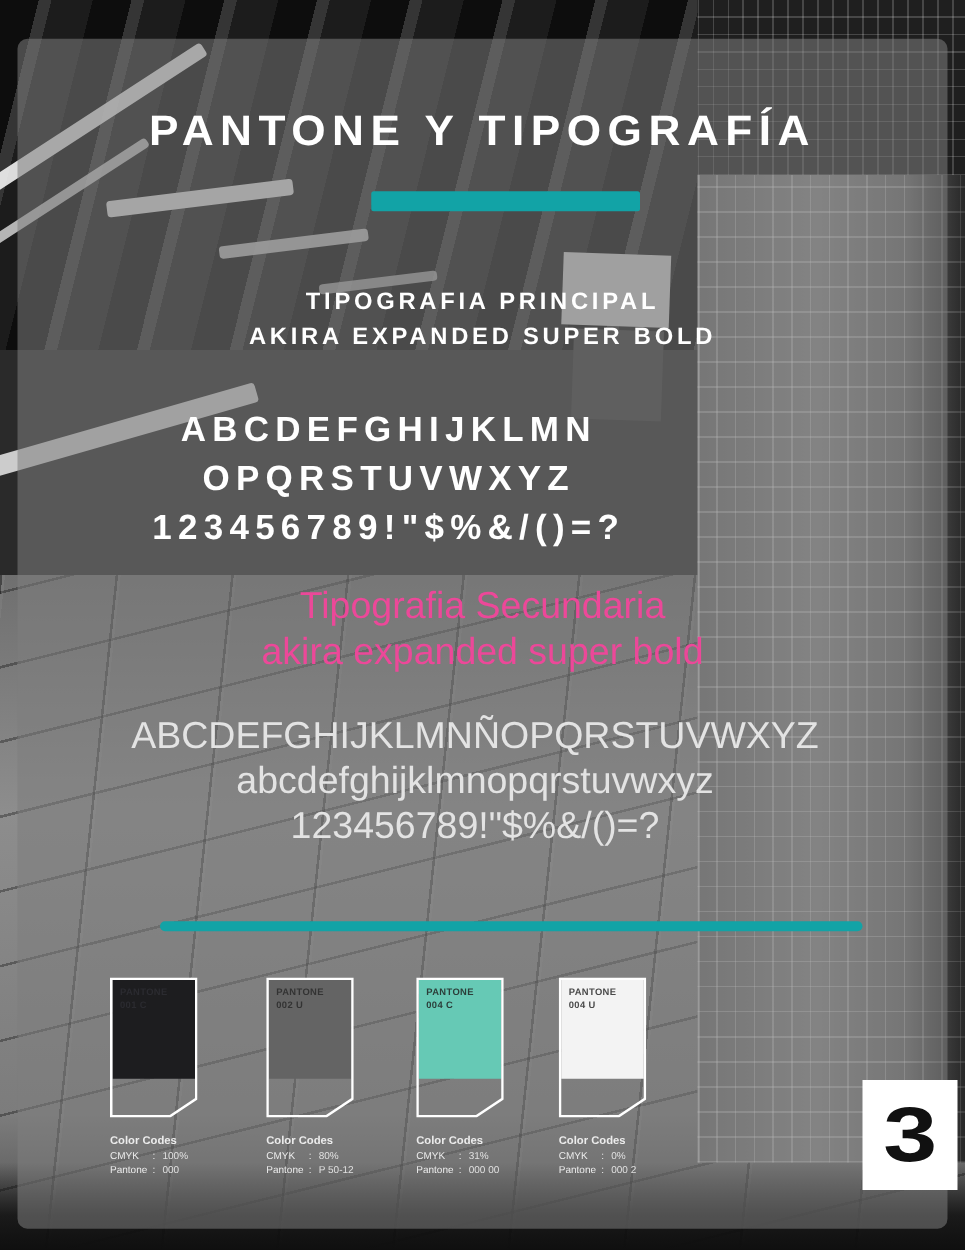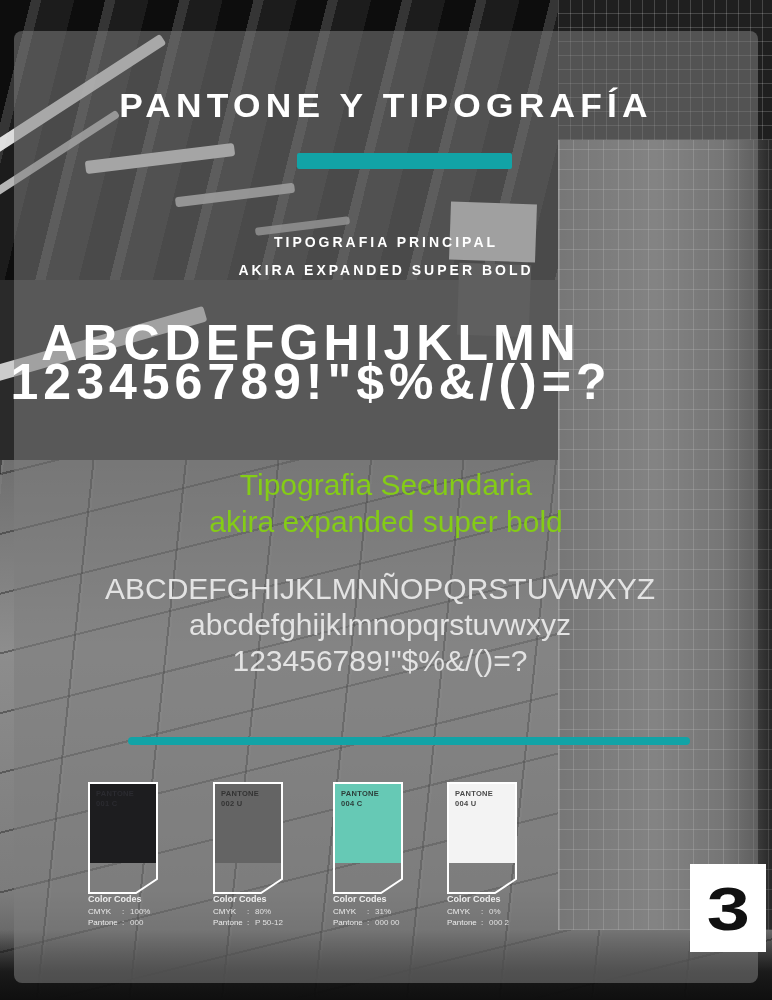--- a/index.html
+++ b/index.html
@@ -63,45 +63,45 @@
   .abs{position:absolute;}
   .heavy{
     font-weight:900;color:#ffffff;text-align:center;
     font-family:"Liberation Sans",sans-serif;
   }
   .page-title{
     left:0;top:86px;width:772px;font-size:34px;letter-spacing:5px;
     transform:scaleX(1.04);
   }
   .accent-bar{left:297px;top:153px;width:215px;height:16px;border-radius:2px;}
-  .subhead{left:0;top:228px;width:772px;font-size:14px;letter-spacing:3px;line-height:28px;}
-  .specimen1{left:0;top:324px;width:622px;font-size:50px;letter-spacing:5px;line-height:39px;}
+  .subhead{left:0;top:228px;width:772px;font-size:19px;letter-spacing:3px;line-height:28px;}
+  .specimen1{left:0;top:324px;width:622px;font-size:28px;letter-spacing:5px;line-height:39px;}
   .sec-head{
-    left:0;top:466px;width:772px;text-align:center;color:#84cc16;
+    left:0;top:466px;width:772px;text-align:center;color:#ec4899;
     font-size:30px;line-height:37px;font-weight:400;
   }
   .specimen2{
     left:0;top:571px;width:760px;text-align:center;color:#e3e3e3;
     font-size:30px;line-height:36px;font-weight:400;
   }
   .divider{left:128px;top:737px;width:562px;height:8px;border-radius:4px;}
   
   .swatch{position:absolute;top:782px;width:70px;}
   .sw0{left:88px;} .sw1{left:213px;} .sw2{left:333px;} .sw3{left:447px;}
   .card{position:relative;width:70px;height:112px;}
   .card svg{display:block;}
   .card-label{
     position:absolute;left:8px;top:7px;font-size:7.5px;line-height:10px;
     font-weight:700;letter-spacing:.3px;
   }
   .sw0 .card-label{color:#2b2b30;}
   .sw1 .card-label{color:#333333;}
   .sw2 .card-label{color:#2c3e3a;}
   .sw3 .card-label{color:#4a4a4a;}
-  .codes{margin-top:0;color:#ececec;font-size:8px;line-height:11px;width:84px;}
+  .codes{margin-top:13px;color:#ececec;font-size:8px;line-height:11px;width:84px;}
   .codes-title{font-size:9px;font-weight:700;margin-bottom:1px;}
   .code-row{display:grid;grid-template-columns:34px 8px auto;}
   .code-row .v{color:#e0e0e0;}
   
   .page-badge{
     left:690px;top:864px;width:76px;height:88px;background:#ffffff;
     display:flex;align-items:center;justify-content:center;
   }
   .page-badge span{
     font-weight:900;font-size:62px;color:#111111;transform:scaleX(1.25);
@@ -135,20 +135,21 @@
 
   <div class="abs accent-bar" style="background:#12a3a6;"></div>
 
   <div class="abs subhead">
     <div class="heavy">TIPOGRAFIA PRINCIPAL</div>
     <div class="heavy">AKIRA EXPANDED SUPER BOLD</div>
   </div>
 
   <div class="abs specimen1">
     <div class="heavy">ABCDEFGHIJKLMN</div>
+    <div class="heavy">OPQRSTUVWXYZ</div>
     <div class="heavy">123456789!"$%&amp;/()=?</div>
   </div>
 
   <div class="abs sec-head">
     <div>Tipografia Secundaria</div>
     <div>akira expanded super bold</div>
   </div>
 
   <div class="abs specimen2">
     <div>ABCDEFGHIJKLMNÑOPQRSTUVWXYZ</div>

